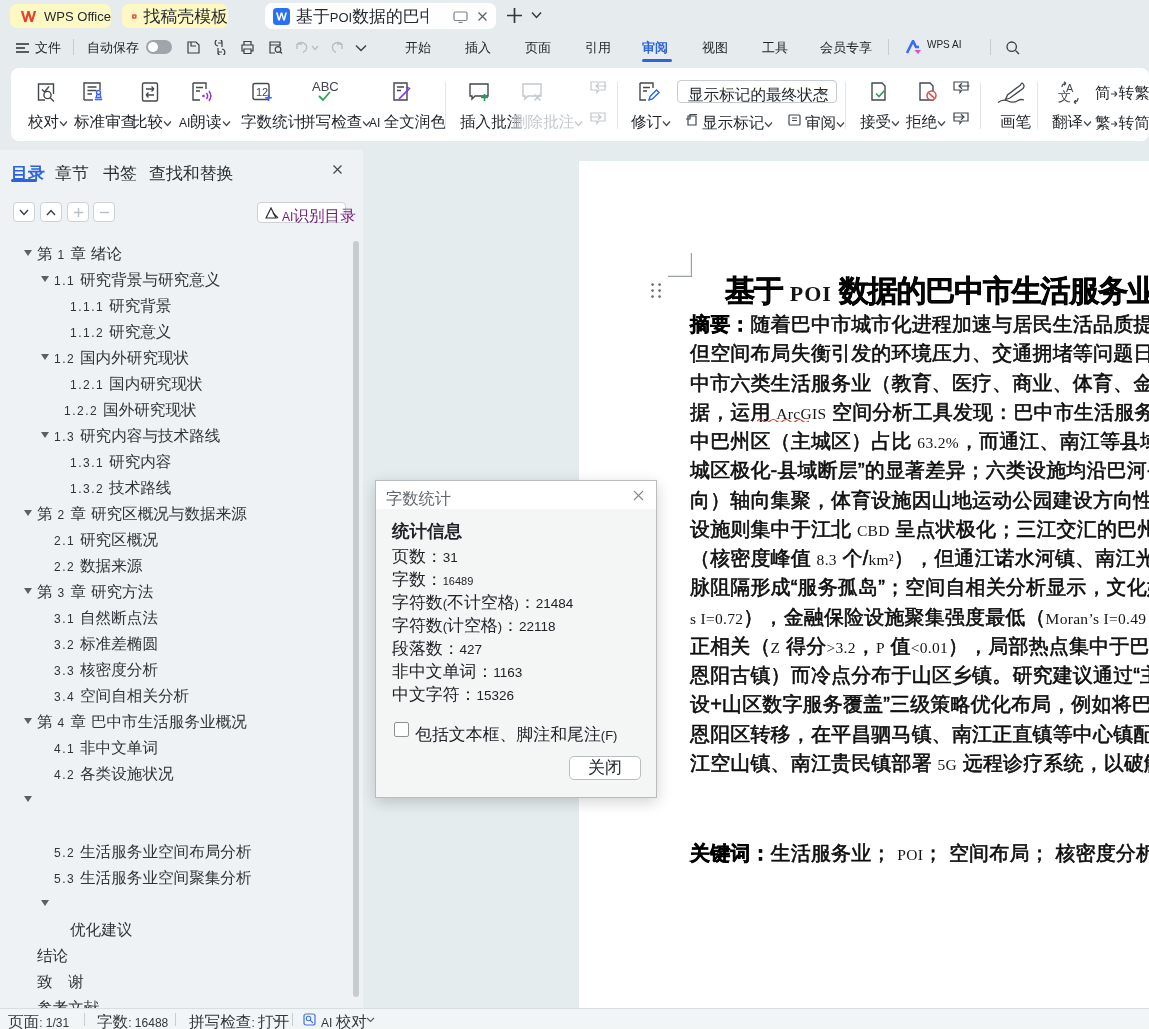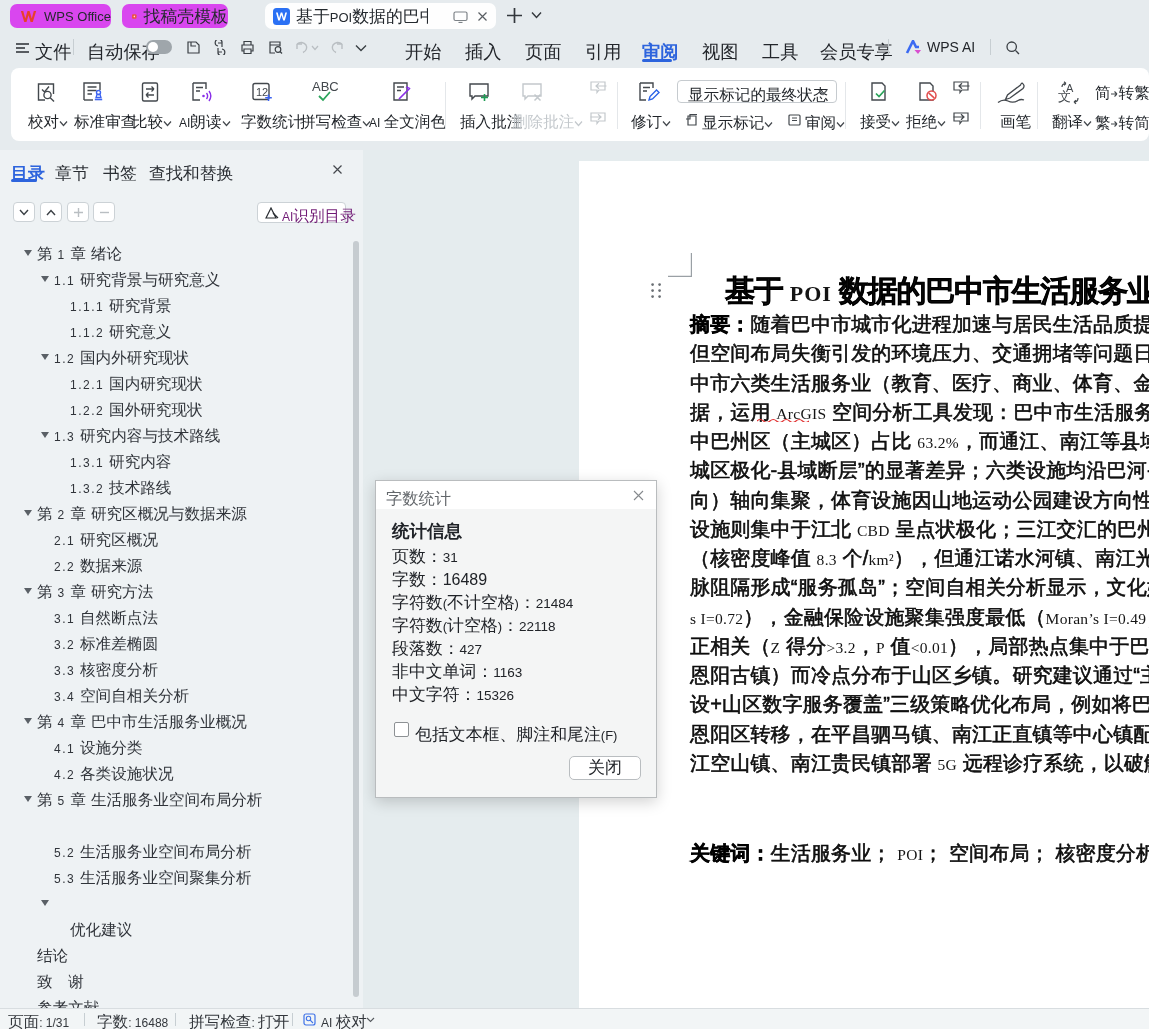--- a/index.html
+++ b/index.html
@@ -1,23 +1,23 @@
 <!DOCTYPE html>
 <html><head><meta charset="utf-8">
 <style>
 *{margin:0;padding:0;box-sizing:border-box}
 html,body{width:1149px;height:1029px;overflow:hidden;font-family:"Liberation Sans",sans-serif;position:relative;background:#e6ebee}
 .abs{position:absolute}
 
 #tabbar{position:absolute;left:0;top:0;width:1149px;height:30px;background:#e6ebee}
 .tab{position:absolute;top:4px;height:24px;border-radius:7px;display:flex;align-items:center;font-size:13px;color:#24292e;white-space:nowrap}
-.tab.inactive{background:#d946ef}
+.tab.inactive{background:#fef9c3}
 .tab.active{top:3px;height:26px;background:#fefefe;border-radius:7px}
 
-#menubar{position:absolute;left:0;top:30px;width:1149px;height:35px;background:#e6ebee;font-size:14px;color:#23262b}
+#menubar{position:absolute;left:0;top:30px;width:1149px;height:35px;background:#e6ebee;font-size:10px;color:#23262b}
 .mitem{position:absolute;top:9px}
 .vdiv{position:absolute;width:1px;background:#c7ced2}
 
 #ribbon{position:absolute;left:11px;top:68px;width:1138px;height:73px;background:#fff;border-radius:8px}
 .rlabel{position:absolute;font-size:12px;color:#1f2328;white-space:nowrap}
 .rdiv{position:absolute;top:14px;height:47px;width:1px;background:#e4e7ea}
 
 #sidebar{position:absolute;left:0;top:150px;width:424px;height:858px;background:#eef2f4;border-right:1px solid #ccd3d7}
 .stab{position:absolute;top:12px;font-size:13px;color:#2a2e33}
 .sbtn{position:absolute;top:52px;width:22px;height:20px;background:#fff;border:1px solid #ccd2d6;border-radius:4px;color:#3a3f44;text-align:center}
@@ -349,41 +349,40 @@
   </div>
   <div class="tri" style="left:24px;top:100px"></div>
   <div class="toc" style="left:37px;top:94px"><c>第</c> 1 <c>章</c> <c>绪论</c></div>
   <div class="tri" style="left:41px;top:126px"></div>
   <div class="toc" style="left:54px;top:120px">1.1 <c>研究背景与研究意义</c></div>
   <div class="toc" style="left:70px;top:146px">1.1.1 <c>研究背景</c></div>
   <div class="toc" style="left:70px;top:172px">1.1.2 <c>研究意义</c></div>
   <div class="tri" style="left:41px;top:204px"></div>
   <div class="toc" style="left:54px;top:198px">1.2 <c>国内外研究现状</c></div>
   <div class="toc" style="left:70px;top:224px">1.2.1 <c>国内研究现状</c></div>
-  <div class="toc" style="left:70px;top:250px">1.2.2 <c>国外研究现状</c></div>
+  <div class="toc" style="left:64px;top:250px">1.2.2 <c>国外研究现状</c></div>
   <div class="tri" style="left:41px;top:282px"></div>
   <div class="toc" style="left:54px;top:276px">1.3 <c>研究内容与技术路线</c></div>
   <div class="toc" style="left:70px;top:302px">1.3.1 <c>研究内容</c></div>
   <div class="toc" style="left:70px;top:328px">1.3.2 <c>技术路线</c></div>
   <div class="tri" style="left:24px;top:360px"></div>
   <div class="toc" style="left:37px;top:354px"><c>第</c> 2 <c>章</c> <c>研究区概况与数据来源</c></div>
   <div class="toc" style="left:54px;top:380px">2.1 <c>研究区概况</c></div>
   <div class="toc" style="left:54px;top:406px">2.2 <c>数据来源</c></div>
   <div class="tri" style="left:24px;top:438px"></div>
   <div class="toc" style="left:37px;top:432px"><c>第</c> 3 <c>章</c> <c>研究方法</c></div>
   <div class="toc" style="left:54px;top:458px">3.1 <c>自然断点法</c></div>
   <div class="toc" style="left:54px;top:484px">3.2 <c>标准差椭圆</c></div>
   <div class="toc" style="left:54px;top:510px">3.3 <c>核密度分析</c></div>
   <div class="toc" style="left:54px;top:536px">3.4 <c>空间自相关分析</c></div>
   <div class="tri" style="left:24px;top:568px"></div>
   <div class="toc" style="left:37px;top:562px"><c>第</c> 4 <c>章</c> <c>巴中市生活服务业概况</c></div>
-  <div class="toc" style="left:54px;top:588px">4.1 <c>设施分类</c></div>
+  <div class="toc" style="left:54px;top:588px">4.1 <c>非中文单词</c></div>
   <div class="toc" style="left:54px;top:614px">4.2 <c>各类设施状况</c></div>
   <div class="tri" style="left:24px;top:646px"></div>
-  <div class="toc" style="left:37px;top:640px"><c>第</c> 5 <c>章</c> <c>生活服务业空间布局分析</c></div>
   <div class="toc" style="left:54px;top:692px">5.2 <c>生活服务业空间布局分析</c></div>
   <div class="toc" style="left:54px;top:718px">5.3 <c>生活服务业空间聚集分析</c></div>
   <div class="tri" style="left:41px;top:750px"></div>
   <div class="toc" style="left:70px;top:770px"><c>优化建议</c></div>
   <div class="toc" style="left:37px;top:796px"><c>结论</c></div>
   <div class="toc" style="left:37px;top:822px"><c>致　谢</c></div>
   <div class="toc" style="left:37px;top:848px"><c>参考文献</c></div>
   <div class="abs" style="left:353px;top:91px;width:6px;height:756px;background:#c6ccd0;border-radius:3px"></div>
 </div>
 <div id="canvas">
@@ -426,21 +425,21 @@
   </div>
 <div id="dialog">
   <div id="dlgtitle">
     <span style="position:absolute;left:10px;top:7px;font-size:12.5px;color:#63676b"><c>字数统计</c></span>
     <svg style="position:absolute;right:12px;top:9px" width="11" height="11" viewBox="0 0 11 11">
         <path d="M1 1 L10 10 M10 1 L1 10" stroke="#85898d" stroke-width="1.1"></path>
       </svg>
   </div>
   <div class="dlgline" style="top:38px;font-weight:bold;font-size:13.5px"><c>统计信息</c></div>
   <div class="dlgline" style="top:64px"><c>页数：</c><span style="font-size:13.5px">31</span></div>
-  <div class="dlgline" style="top:87px"><c>字数：</c><span style="font-size:16px">16489</span></div>
+  <div class="dlgline" style="top:87px"><c>字数：</c><span style="font-size:11px">16489</span></div>
   <div class="dlgline" style="top:110px"><c>字符数</c>(<c>不计空格</c>)<c>：</c><span style="font-size:13.5px">21484</span></div>
   <div class="dlgline" style="top:133px"><c>字符数</c>(<c>计空格</c>)<c>：</c><span style="font-size:13.5px">22118</span></div>
   <div class="dlgline" style="top:156px"><c>段落数：</c><span style="font-size:13.5px">427</span></div>
   <div class="dlgline" style="top:179px"><c>非中文单词：</c><span style="font-size:13.5px">1163</span></div>
   <div class="dlgline" style="top:202px"><c>中文字符：</c><span style="font-size:13.5px">15326</span></div>
   <div class="abs" style="left:18px;top:241px;width:15px;height:15px;background:#fff;border:1px solid #8d9194;border-radius:2px"></div>
   <div class="dlgline" style="left:39px;top:242px"><c>包括文本框、脚注和尾注</c>(F)</div>
   <div class="abs" style="left:193px;top:275px;width:72px;height:24px;background:#fff;border:1px solid #b9bdc0;border-radius:5px;text-align:center;font-size:13px;color:#202328;line-height:22px"><c>关闭</c></div>
 </div>
 <div id="statusbar">

